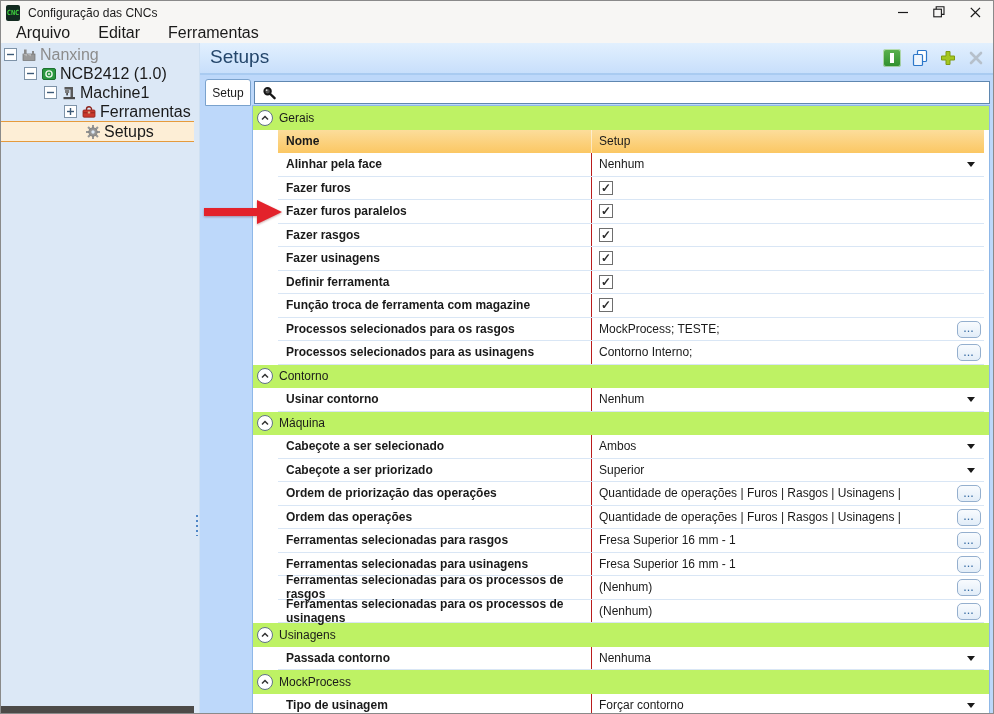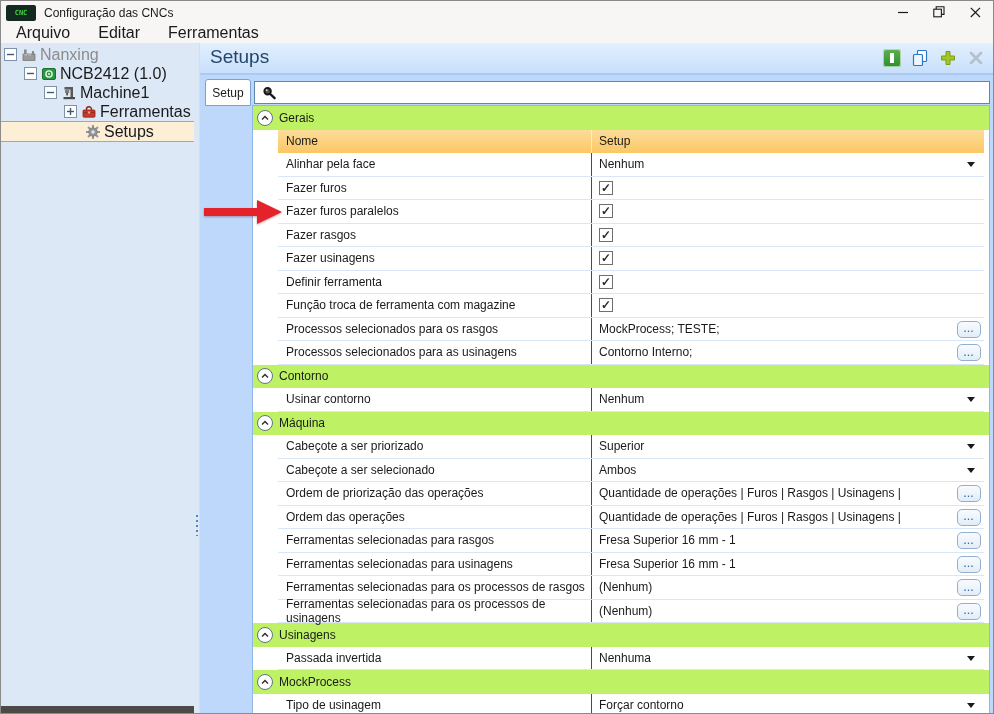--- a/index.html
+++ b/index.html
@@ -1,20 +1,20 @@
 <!DOCTYPE html>
 <html><head>
 <meta charset="utf-8">
 <style>
   html,body{margin:0;padding:0;background:#e8e8e8;}
   .window{position:relative;width:994px;height:714px;box-sizing:border-box;border:1px solid #8a8a8a;
     background:#f7f6f4;font-family:"Liberation Sans",sans-serif;overflow:hidden;color:#1a1a1a;}
   
   .titlebar{height:21px;display:flex;align-items:center;}
-  .appicon{width:30px;height:16px;margin:2px 0 0 5px;background:#122a20;border-radius:2px;
+  .appicon{width:14px;height:16px;margin:2px 0 0 5px;background:#122a20;border-radius:2px;
     display:flex;align-items:center;justify-content:center;flex:none;}
   .appicon-txt{color:#3fd13f;font-size:7px;font-weight:bold;font-family:"DejaVu Sans Mono",monospace;letter-spacing:0;}
   .wtitle{margin-left:8px;font-size:12px;margin-top:2px;}
   .winbtns{margin-left:auto;display:flex;margin-top:1px;}
   .winbtn{width:36px;height:20px;display:flex;align-items:center;justify-content:center;cursor:default;}
   
   .menubar{height:21px;display:flex;align-items:center;padding-left:1px;}
   .menu-item{padding:2px 14px;font-size:16px;}
   
   .bodyrow{display:flex;height:670px;}
@@ -50,21 +50,21 @@
     background:transparent;padding-left:28px;font-size:12px;font-family:"Liberation Sans",sans-serif;}
   .content{position:absolute;left:52px;top:62px;right:3px;bottom:0;background:#fff;
     border:1px solid #8fb8e8;border-bottom:none;box-sizing:border-box;overflow:hidden;}
   
   .g-sec{height:23.5px;background:#bef264;display:flex;align-items:center;padding-left:4px;box-sizing:border-box;}
   .chev{width:16px;height:16px;border-radius:50%;border:1px solid #617286;background:#fff;box-sizing:border-box;
     display:flex;align-items:center;justify-content:center;margin-right:6px;flex:none;}
   .g-sec-label{font-size:12px;}
   .g-hdr,.g-row{display:flex;height:23.5px;margin-left:25px;margin-right:5px;box-sizing:border-box;}
   .g-hdr{background:linear-gradient(#fcdd9b,#fbc763);}
-  .c1{width:313px;flex:none;padding-left:8px;box-sizing:border-box;display:flex;align-items:center;font-size:12px;}
+  .c1{width:313px;flex:none;padding-left:8px;box-sizing:border-box;display:flex;align-items:center;font-size:12px;font-weight:bold;}
   .c2{flex:1;position:relative;padding-left:7px;box-sizing:border-box;display:flex;align-items:center;font-size:12px;}
   .g-row{border-bottom:1px solid #d9e6f5;}
   .g-row .c2{border-left:1px solid #b91c1c;}
   .g-hdr .c2{border-left:1px solid rgba(255,255,255,.55);}
   .caret{position:absolute;right:9px;top:9px;width:0;height:0;border-left:4px solid transparent;
     border-right:4px solid transparent;border-top:5px solid #1a1a1a;}
   .cb{width:14px;height:14px;border:1px solid #6e6e6e;box-sizing:border-box;background:#fff;
     display:flex;align-items:center;justify-content:center;font-size:12px;font-weight:bold;color:#2b2b2b;line-height:1;}
   .dots{position:absolute;right:3px;top:3px;width:24px;height:17px;border:1px solid #94afce;border-radius:5px;
     background:linear-gradient(#f8fbfe,#e2edf8);color:#3a6ea5;font-size:9px;font-weight:bold;letter-spacing:1px;
@@ -330,30 +330,30 @@
           </div>
           <div class="g-sec">
             <div class="chev">
               <svg width="12" height="12">
                 <path d="M3 7.5 L6 4.5 L9 7.5" fill="none" stroke="#333" stroke-width="1.5"></path>
               </svg>
             </div>
             <span class="g-sec-label">Máquina</span>
           </div>
           <div class="g-row">
+            <div class="c1">Cabeçote a ser selecionado</div>
+            <div class="c2">
+              <span>Ambos</span>
+              <div class="caret"></div>
+            </div>
+          </div>
+          <div class="g-row">
             <div class="c1">Cabeçote a ser priorizado</div>
             <div class="c2">
               <span>Superior</span>
-              <div class="caret"></div>
-            </div>
-          </div>
-          <div class="g-row">
-            <div class="c1">Cabeçote a ser selecionado</div>
-            <div class="c2">
-              <span>Ambos</span>
               <div class="caret"></div>
             </div>
           </div>
           <div class="g-row">
             <div class="c1">Ordem de priorização das operações</div>
             <div class="c2">
               <span>Quantidade de operações | Furos | Rasgos | Usinagens |</span>
               <div class="dots">...</div>
             </div>
           </div>
@@ -394,21 +394,21 @@
           </div>
           <div class="g-sec">
             <div class="chev">
               <svg width="12" height="12">
                 <path d="M3 7.5 L6 4.5 L9 7.5" fill="none" stroke="#333" stroke-width="1.5"></path>
               </svg>
             </div>
             <span class="g-sec-label">Usinagens</span>
           </div>
           <div class="g-row">
-            <div class="c1">Passada invertida</div>
+            <div class="c1">Passada contorno</div>
             <div class="c2">
               <span>Nenhuma</span>
               <div class="caret"></div>
             </div>
           </div>
           <div class="g-sec">
             <div class="chev">
               <svg width="12" height="12">
                 <path d="M3 7.5 L6 4.5 L9 7.5" fill="none" stroke="#333" stroke-width="1.5"></path>
               </svg>

